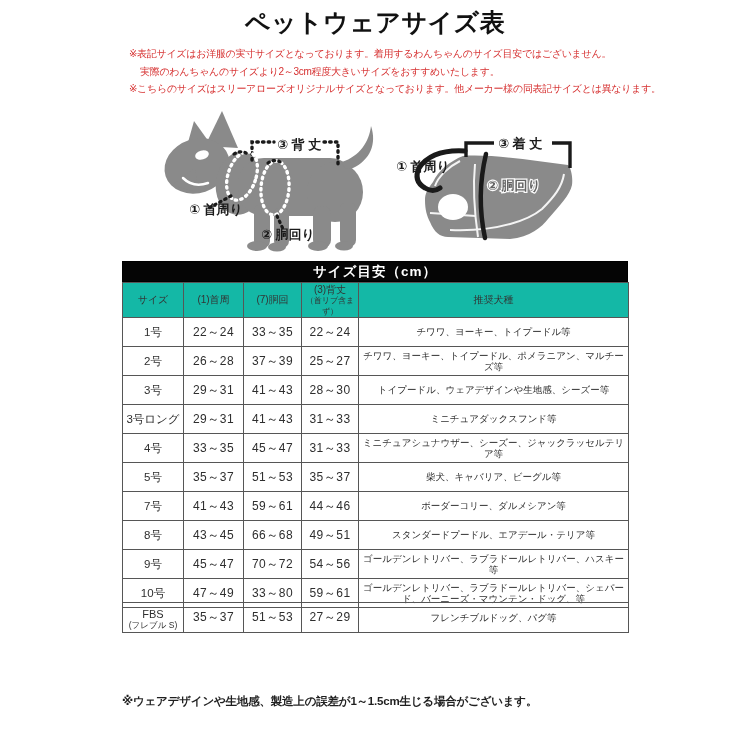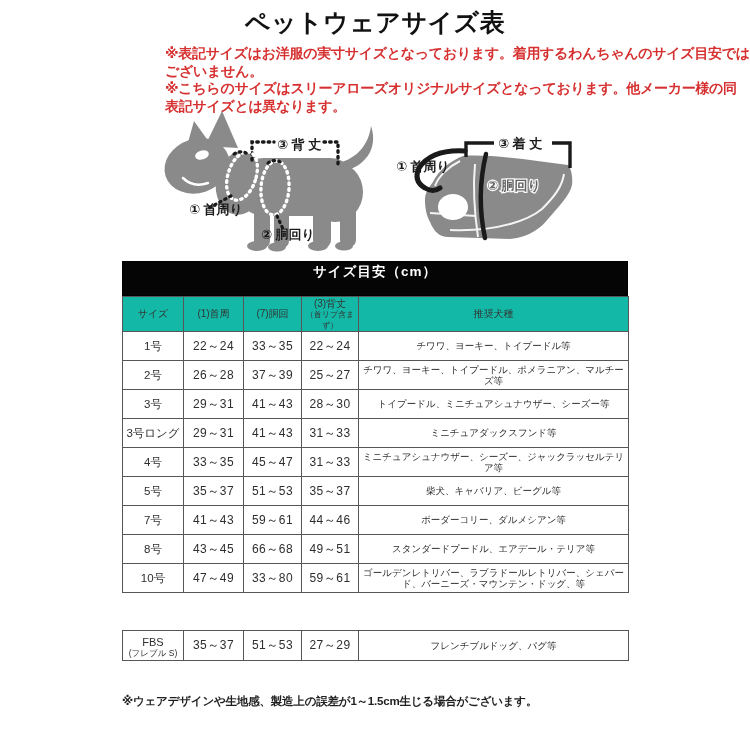--- a/index.html
+++ b/index.html
@@ -5,57 +5,58 @@
   * { margin:0; padding:0; box-sizing:border-box; }
   html,body { background:#fff; }
   .sheet {
     position:relative; width:750px; height:750px; background:#ffffff;
     font-family:"Liberation Sans","DejaVu Sans",sans-serif; color:#2e2e2e; overflow:hidden;
   }
   .page-title {
     position:absolute; top:6px; left:0; width:750px; text-align:center;
     font-size:25px; font-weight:bold; color:#111; letter-spacing:0.5px;
   }
-  .notes { position:absolute; left:129px; top:45px; font-size:14px; font-weight:bold;
-    line-height:17.5px; letter-spacing:-0.3px;margin-left:36px; }
+  .notes { position:absolute; left:129px; top:45px; font-size:10px; font-weight:normal;
+    line-height:17.5px; letter-spacing:-0.3px; }
   .note-indent { padding-left:11px; }
   .diagram-left { position:absolute; left:145px; top:108px; }
   .diagram-right { position:absolute; left:390px; top:110px; }
   .measure-label { font-size:13px; font-weight:bold; fill:#1a1a1a; }
   .girth-on-garment { font-size:13px; font-weight:bold; fill:#636363;
     stroke:#fbfbfb; stroke-width:2.4px; paint-order:stroke; }
   .table-wrap { position:absolute; left:122px; top:261px; width:506px; }
-  .table-title-bar { height:35px; background:#050505; border:1px solid #000;
+  .table-title-bar { height:21px; background:#050505; border:1px solid #000;
     color:#fff; text-align:center; line-height:20px; font-size:13.5px; font-weight:bold; letter-spacing:1px; }
   table { border-collapse:collapse; table-layout:fixed; width:506px; }
   td,th { border:1px solid #565656; text-align:center; vertical-align:middle;
     padding:0 2px; overflow:hidden; }
   th { font-weight:normal; font-size:10px; height:22px; background:#14b8a6; color:#333; }
   .back-sub { display:block; font-size:8px; margin-top:-2px; color:#333; }
   tr.data-row { height:29px; }
   .c-size  { font-size:11.5px; }
   .c-num   { font-size:12px; letter-spacing:0.5px; }
   .c-breed { font-size:9.5px; line-height:11.5px; }
-  .fb-wrap { position:absolute; left:122px; top:630px; width:506px; }
+  .fb-wrap { position:absolute; left:122px; top:602px; width:506px; }
   .fb-wrap tr { height:30px; }
   .fb-sub { display:block; font-size:8.5px; margin-top:-2px; }
   .footer-line-1 { position:absolute; left:122px; top:694px; font-size:11.5px;
     font-weight:bold; color:#1f1f1f; letter-spacing:-0.2px; }
   .footer-line-2 { position:absolute; left:122px; top:717px; font-size:11px;
     font-weight:600; color:#1f1f1f; letter-spacing:-0.2px; }
 </style>
 </head>
 <body>
 
 <div class="sheet">
 
   <div class="page-title">ペットウェアサイズ表</div>
 
   <div class="notes" style="color:#d63030;">
     <div>※表記サイズはお洋服の実寸サイズとなっております。着用するわんちゃんのサイズ目安ではございません。</div>
+    <div class="note-indent">実際のわんちゃんのサイズより2～3cm程度大きいサイズをおすすめいたします。</div>
     <div>※こちらのサイズはスリーアローズオリジナルサイズとなっております。他メーカー様の同表記サイズとは異なります。</div>
   </div>
 
   <svg class="diagram-left" width="260" height="145" viewBox="0 0 260 145">
     <g fill="#8a8a8a">
       <polygon points="77,3 93,40 60,38"></polygon>
       <polygon points="49,13 69,41 40,45"></polygon>
       <ellipse cx="52" cy="58" rx="33" ry="27" transform="rotate(-18 52 58)"></ellipse>
       <polygon points="27,77 50,60 54,85"></polygon>
       <ellipse cx="95" cy="75" rx="24" ry="32" transform="rotate(10 95 75)"></ellipse>
@@ -149,21 +150,21 @@
         <td class="c-num">26～28</td>
         <td class="c-num">37～39</td>
         <td class="c-num">25～27</td>
         <td class="c-breed">チワワ、ヨーキー、トイプードル、ポメラニアン、マルチーズ等</td>
       </tr>
       <tr class="data-row">
         <td class="c-size">3号</td>
         <td class="c-num">29～31</td>
         <td class="c-num">41～43</td>
         <td class="c-num">28～30</td>
-        <td class="c-breed">トイプードル、ミニチュアシュナウザー、シーズー等</td>
+        <td class="c-breed">トイプードル、ウェアデザインや生地感、シーズー等</td>
       </tr>
       <tr class="data-row">
         <td class="c-size">3号ロング</td>
         <td class="c-num">29～31</td>
         <td class="c-num">41～43</td>
         <td class="c-num">31～33</td>
         <td class="c-breed">ミニチュアダックスフンド等</td>
       </tr>
       <tr class="data-row">
         <td class="c-size">4号</td>
@@ -185,20 +186,27 @@
         <td class="c-num">59～61</td>
         <td class="c-num">44～46</td>
         <td class="c-breed">ボーダーコリー、ダルメシアン等</td>
       </tr>
       <tr class="data-row">
         <td class="c-size">8号</td>
         <td class="c-num">43～45</td>
         <td class="c-num">66～68</td>
         <td class="c-num">49～51</td>
         <td class="c-breed">スタンダードプードル、エアデール・テリア等</td>
+      </tr>
+      <tr class="data-row">
+        <td class="c-size">9号</td>
+        <td class="c-num">45～47</td>
+        <td class="c-num">70～72</td>
+        <td class="c-num">54～56</td>
+        <td class="c-breed">ゴールデンレトリバー、ラブラドールレトリバー、ハスキー等</td>
       </tr>
       <tr class="data-row">
         <td class="c-size">10号</td>
         <td class="c-num">47～49</td>
         <td class="c-num">33～80</td>
         <td class="c-num">59～61</td>
         <td class="c-breed">ゴールデンレトリバー、ラブラドールレトリバー、シェパード、バーニーズ・マウンテン・ドッグ、等</td>
       </tr>
     </tbody>
       </table>

